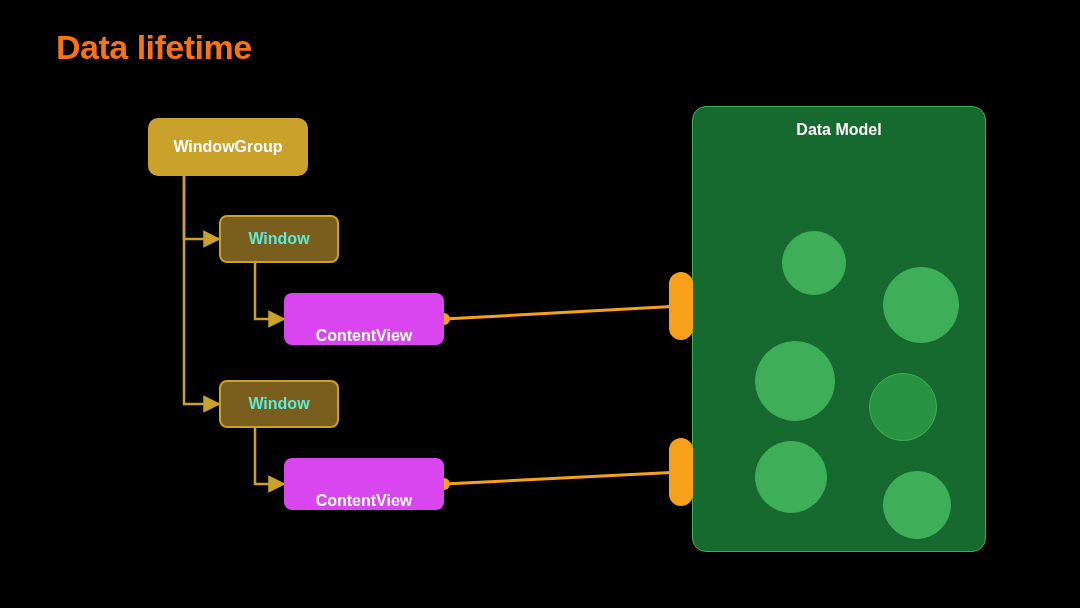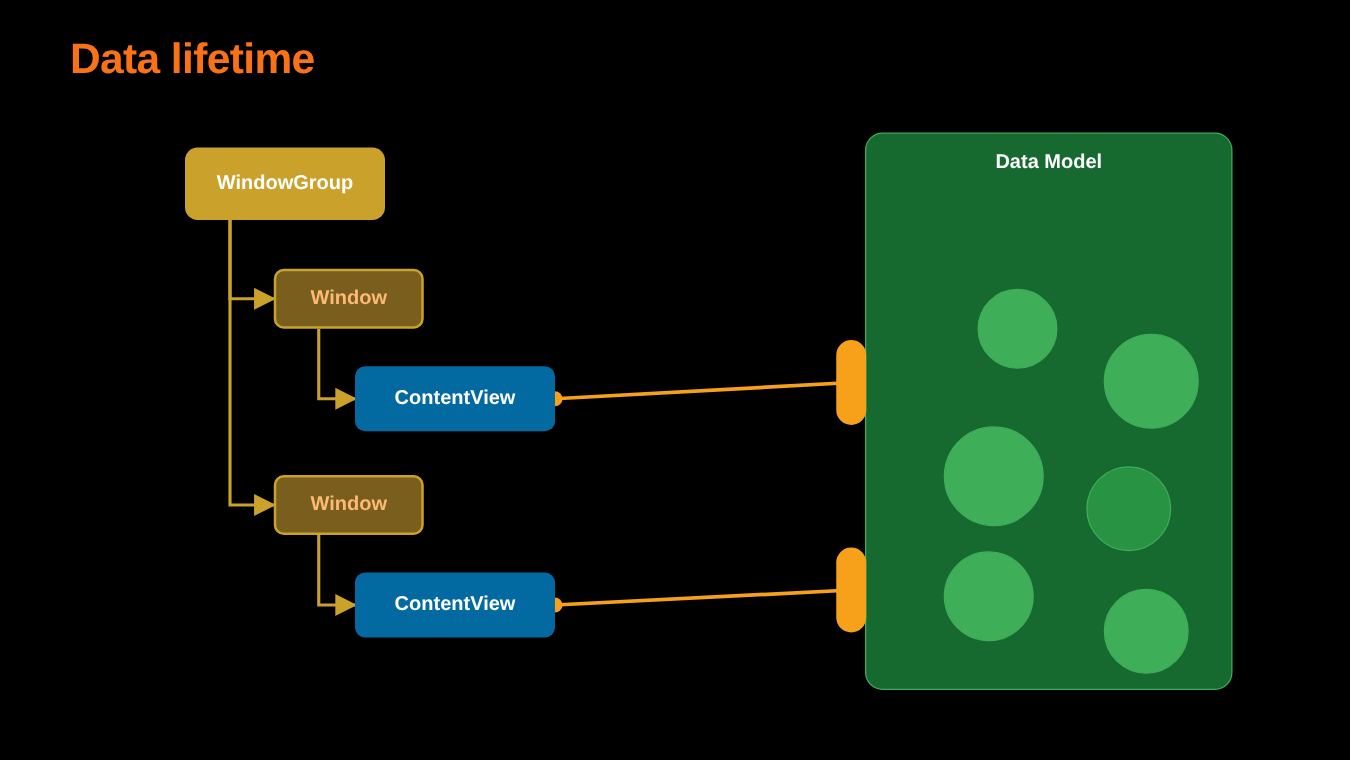--- a/index.html
+++ b/index.html
@@ -41,27 +41,28 @@
       background: #caa22b;
       width: 160px;
       height: 58px;
       border-radius: 10px;
     }
     .node-window {
       background: #7a5e1e;
       border: 2px solid #caa22b;
       width: 120px;
       height: 48px;
-      color: #fdba74;
+      color: #5eead4;
     }
     .node-contentview {
-      background: #0369a1;
+      background: #d946ef;
       width: 160px;
       height: 52px;
       border-radius: 8px;
+      align-items: flex-end;
     }
     .datamodel {
       position: absolute;
       background: #166a2f;
       border: 1.5px solid #3fae58;
       border-radius: 14px;
     }
     .datamodel-title {
       position: absolute;
       top: 14px;

